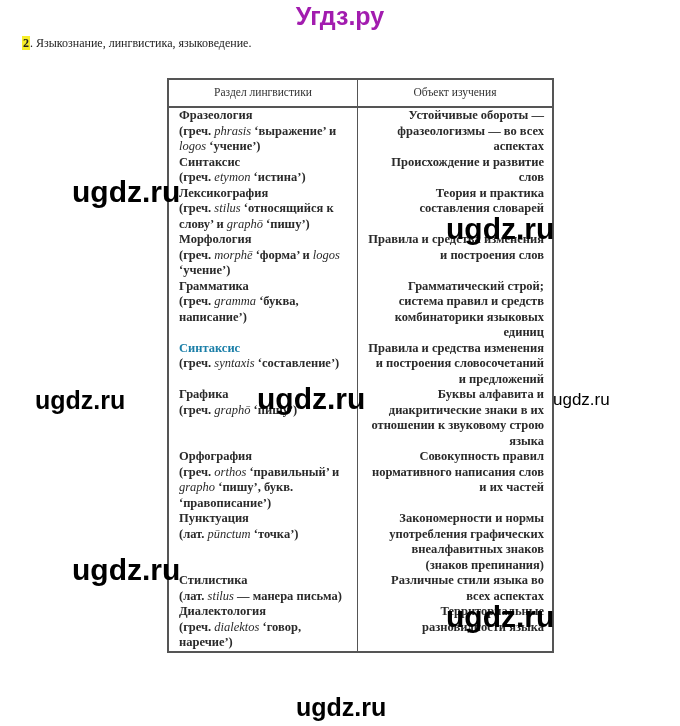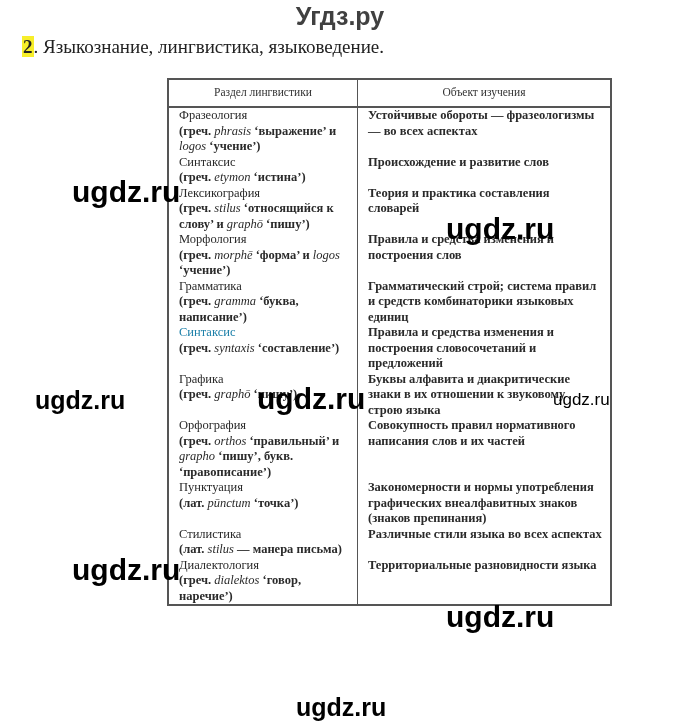--- a/index.html
+++ b/index.html
@@ -2,41 +2,41 @@
 <html><head>
   <meta charset="utf-8">
   <style>
     html, body { margin: 0; padding: 0; }
     body {
       width: 680px; height: 726px; background: #ffffff; position: relative; overflow: hidden;
       font-family: "DejaVu Serif", serif; color: #1a1a1a;
     }
     .site-title {
       position: absolute; top: 2px; left: 0; width: 680px; text-align: center;
-      font-family: "Liberation Sans", sans-serif; font-weight: bold; font-size: 25px; color: #404040;
+      font-family: "Liberation Sans", sans-serif; font-weight: bold; font-size: 25px; color: #a21caf;
     }
     .task-line {
       position: absolute; top: 36px; left: 22px;
-      font-family: "Liberation Serif", serif; font-size: 19px; color: #222;
+      font-family: "Liberation Serif", serif; font-size: 12px; color: #222;
     }
     .task-num { background: #f7ee2a; font-weight: bold; padding: 0 1px; }
     table.ling {
-      position: absolute; left: 167px; top: 78px; width: 445px; border-collapse: collapse;
+      position: absolute; left: 167px; top: 78px; width: 387px; border-collapse: collapse;
       border: 2px solid #555; font-family: "Liberation Serif", serif; font-size: 12.5px; line-height: 15.5px;
     }
     table.ling th {
       font-weight: normal; font-size: 11.5px; color: #333; height: 24px; border-bottom: 2px solid #555;
       text-align: center;
     }
     table.ling td { vertical-align: top; padding: 0 8px 0 10px; color: #2a2a2a; }
     table.ling th.c1, table.ling td.c1 { border-right: 1.5px solid #555; width: 170px; }
-    .term { font-weight: normal; }
+    .term { font-weight: bold; }
     .etym { font-weight: bold; }
     .etym i { font-weight: normal; }
-    .desc { font-weight: bold; }
+    .desc { font-weight: bold; text-align: right; }
     .first td { padding-top: 8px; }
     .row td { padding-bottom: 6px; }
     .hl { color: #1b7fa8; }
     .wm {
       position: absolute; font-family: "Liberation Sans", sans-serif; font-weight: bold; color: #000;
     }
   </style>
 </head>
 <body>
 

